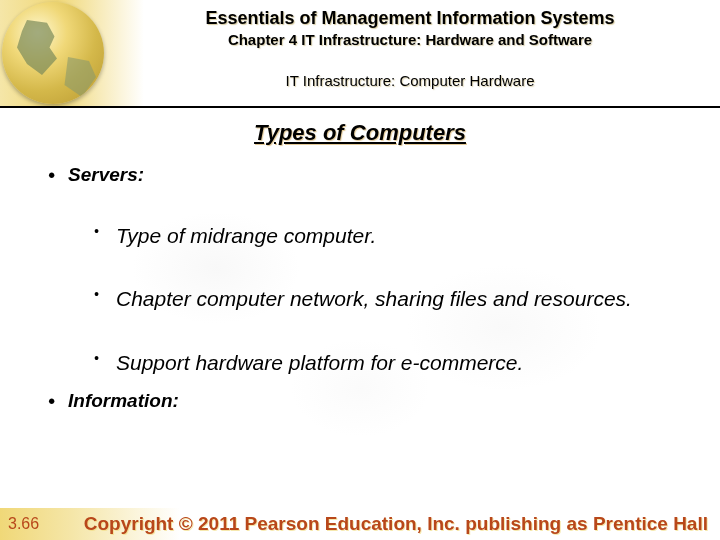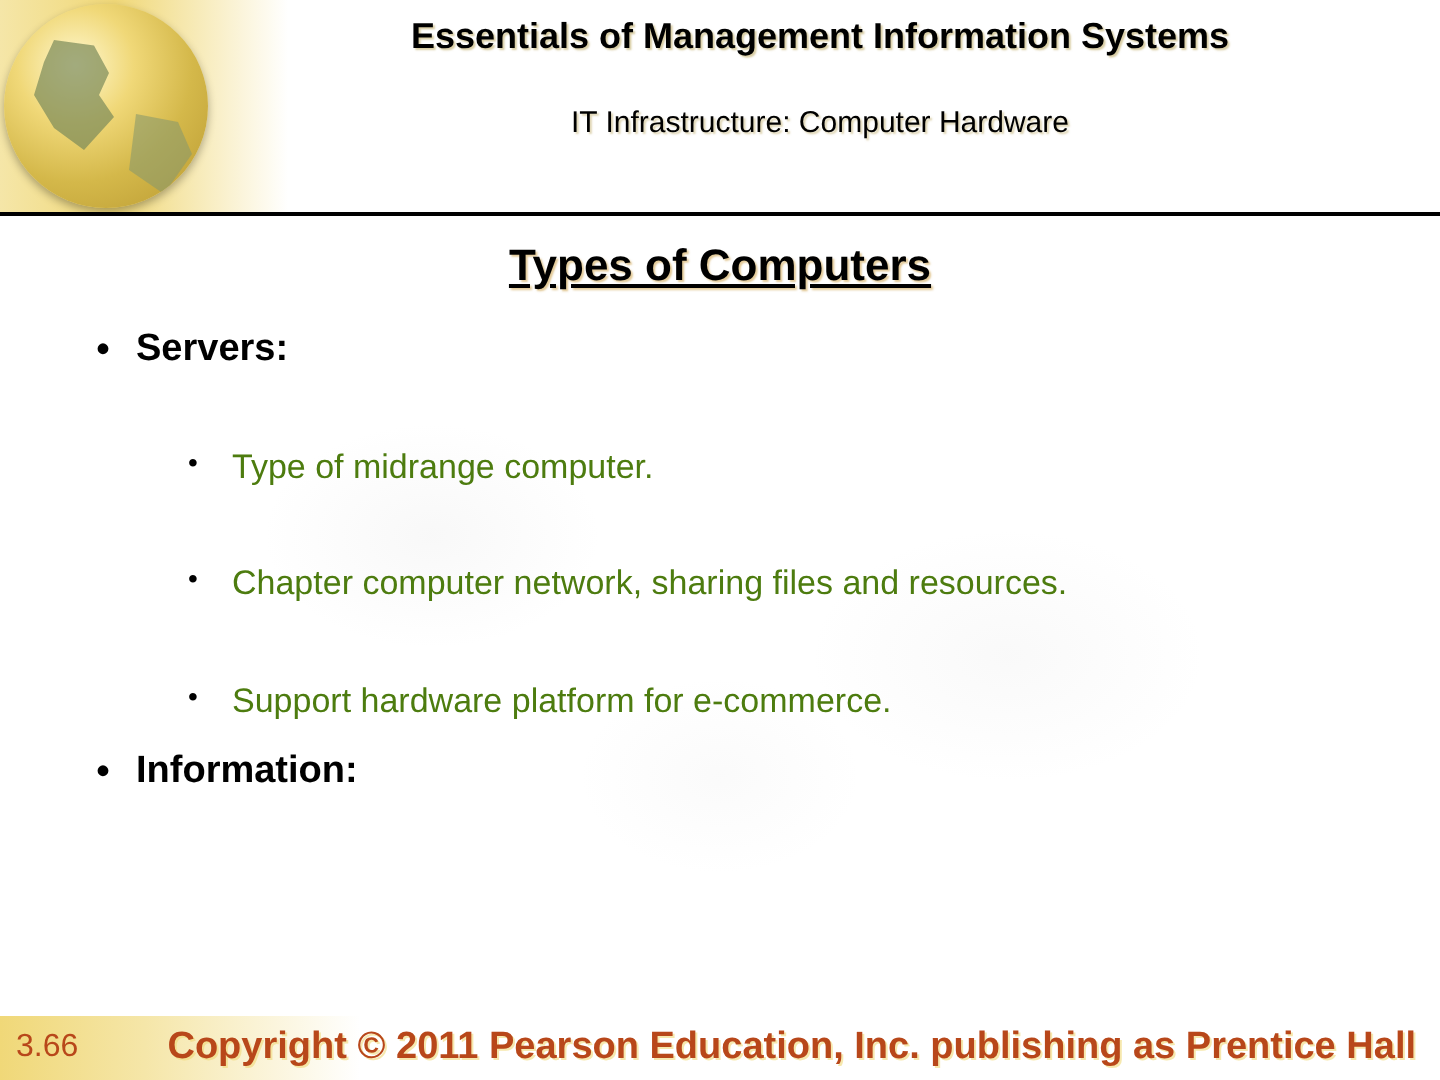--- a/index.html
+++ b/index.html
@@ -67,20 +67,21 @@
     font-weight: normal;
     color: #000;
     margin-top: 24px;
     text-shadow: 1px 1px 1px rgba(190,170,100,0.5);
   }
   .content {
     position: absolute;
     left: 0; right: 0; top: 108px; bottom: 32px;
     padding: 12px 40px 0 40px;
     background: #fff;
+    font-style: italic;
   }
   .watermark {
     position: absolute;
     inset: 0;
     background:
       radial-gradient(ellipse 120px 80px at 30% 40%, rgba(200,200,200,0.12) 0%, transparent 70%),
       radial-gradient(ellipse 140px 90px at 70% 55%, rgba(200,200,200,0.10) 0%, transparent 70%),
       radial-gradient(ellipse 100px 70px at 50% 70%, rgba(200,200,200,0.08) 0%, transparent 70%);
     pointer-events: none;
   }
@@ -103,22 +104,22 @@
     color: #000;
   }
   .heading {
     font-size: 19px;
     font-weight: bold;
     color: #000;
   }
   ul.sub { list-style: none; padding-left: 48px; margin-top: 10px; }
   ul.sub > li {
     position: relative;
-    font-size: 17px;
-    color: #4d7c0f;
+    font-size: 21px;
+    color: #000000;
     line-height: 1.25;
     margin-bottom: 14px;
     margin-top: 37px;
   }
   ul.sub > li::before {
     content: "•";
     position: absolute;
     left: -22px; top: 0;
     font-size: 14px;
     color: #000;
@@ -145,20 +146,21 @@
     text-shadow: 1px 1px 0 rgba(240,216,120,0.6);
   }
 </style>
 </head>
 <body>
 
 <div class="header">
   <div class="globe"></div>
   <div class="title-block">
     <div class="book-title">Essentials of Management Information Systems</div>
+    <div class="chapter-line">Chapter 4 IT Infrastructure: Hardware and Software</div>
     <div class="section-line">IT Infrastructure: Computer Hardware</div>
   </div>
 </div>
 
 <div class="content">
   <div class="watermark"></div>
   <div class="topic-title">Types of Computers</div>
 
   <ul class="top">
     <li>

